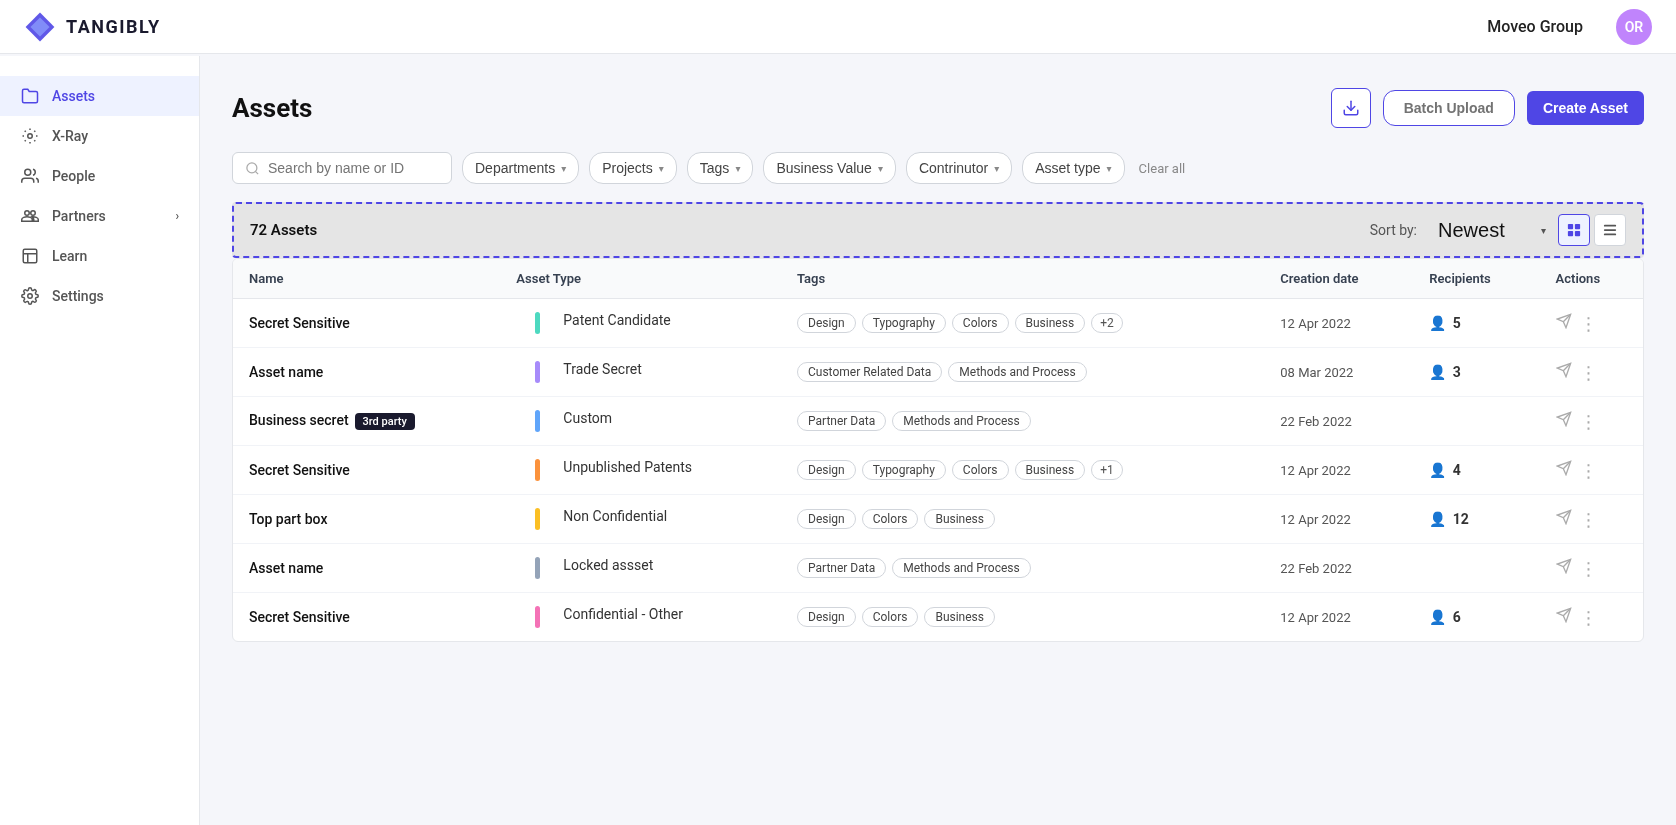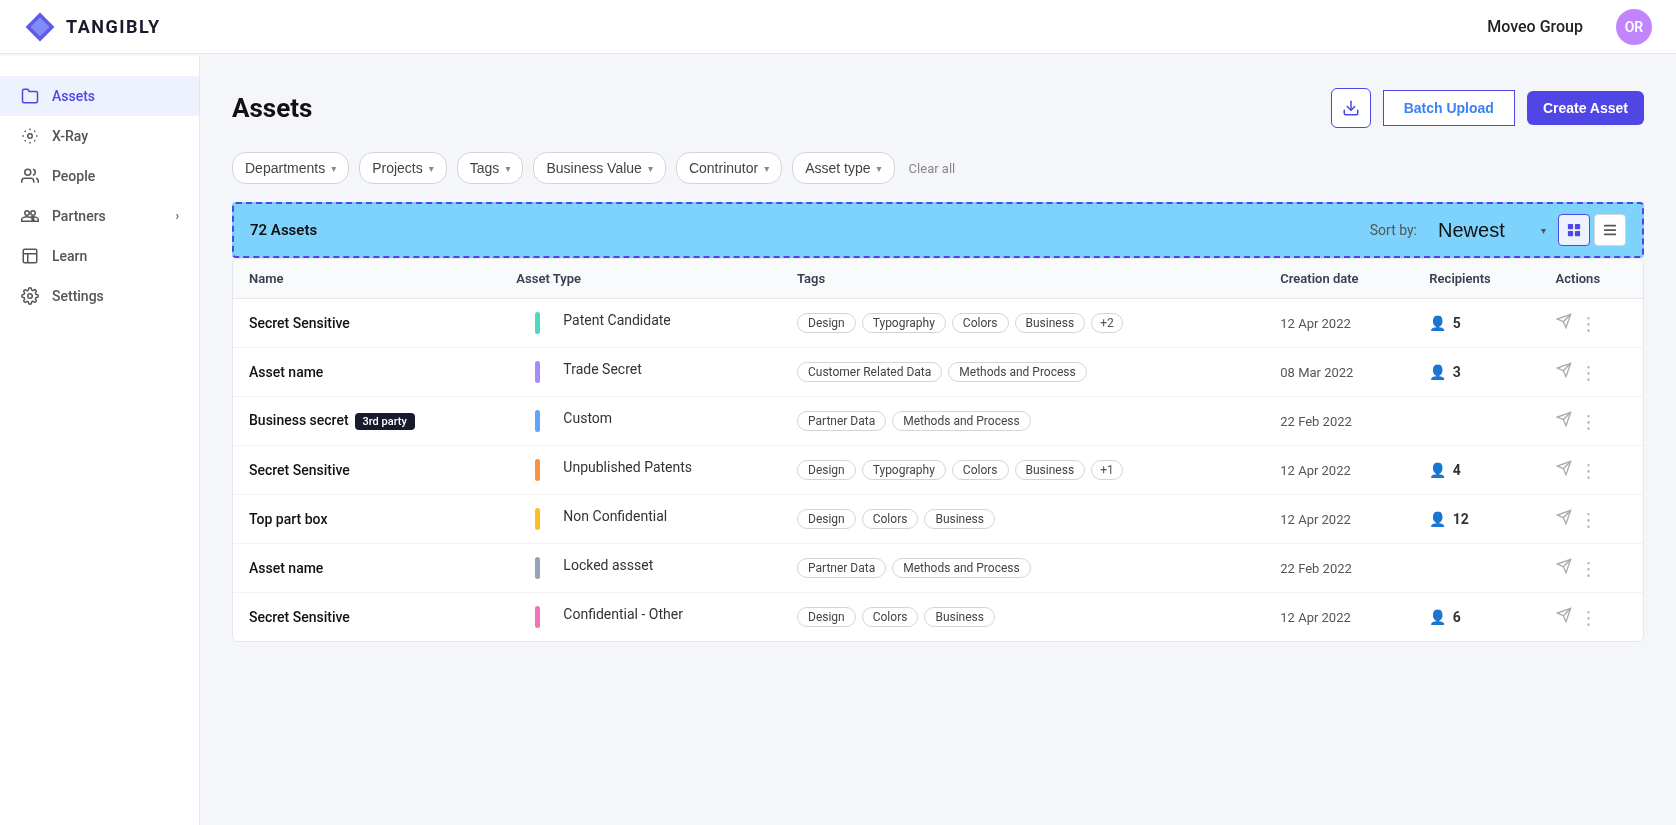--- a/index.html
+++ b/index.html
@@ -36,33 +36,33 @@
     .sidebar-item .chevron { margin-left: auto; font-size: 12px; }
 
     
     .main-content { margin-left: 200px; flex: 1; padding: 32px 32px; }
 
     
     .page-header { display: flex; align-items: center; justify-content: space-between; margin-bottom: 24px; }
     .page-title { font-size: 26px; font-weight: 700; color: #111; }
     .header-actions { display: flex; align-items: center; gap: 12px; }
     .btn-icon { width: 40px; height: 40px; border: 1.5px solid #4f46e5; border-radius: 6px; background: #fff; display: flex; align-items: center; justify-content: center; cursor: pointer; color: #4f46e5; font-size: 16px; }
-    .btn-outline { padding: 9px 20px; border: 1.5px solid #4f46e5; border-radius: 0; background: #fff; color: #3b82f6; font-weight: 600; cursor: pointer; font-size: 14px; }
+    .btn-outline { padding: 9px 20px; border: 1.5px solid #4f46e5; border-radius: 12px; background: #fff; color: #737373; font-weight: 600; cursor: pointer; font-size: 14px; }
     .btn-primary { padding: 9px 16px; border: none; border-radius: 6px; background: #4f46e5; color: #fff; font-weight: 600; cursor: pointer; font-size: 14px; }
 
     
     .filters-row { display: flex; align-items: center; gap: 10px; margin-bottom: 18px; flex-wrap: wrap; }
     .search-input-wrap { display: flex; align-items: center; gap: 8px; border: 1.5px solid #d1d5db; border-radius: 6px; padding: 7px 12px; background: #fff; min-width: 220px; }
     .search-input-wrap input { border: none; outline: none; font-size: 14px; color: #555; background: transparent; width: 160px; }
     .filter-btn { display: flex; align-items: center; gap: 6px; border: 1.5px solid #d1d5db; border-radius: 14px; padding: 7px 12px; background: #fff; cursor: pointer; font-size: 14px; color: #444; white-space: nowrap; }
     .filter-btn .chev { font-size: 10px; color: #888; }
     .clear-all { color: #888; font-size: 13px; cursor: pointer; margin-left: 4px; }
 
     
-    .assets-toolbar { display: flex; align-items: center; justify-content: space-between; margin-bottom: 0; border: 2px dashed #4f46e5; border-radius: 4px; padding: 10px 16px; background: #7dd3fc; }
+    .assets-toolbar { display: flex; align-items: center; justify-content: space-between; margin-bottom: 0; border: 2px dashed #4f46e5; border-radius: 4px; padding: 10px 16px; background: #e5e5e5; }
     .assets-count { font-size: 15px; font-weight: 600; color: #111; }
     .toolbar-right { display: flex; align-items: center; gap: 12px; }
     .sort-area { display: flex; align-items: center; gap: 21px; font-size: 14px; color: #555; }
     .sort-select { border: none; outline: none; font-size: 20px; color: #111; font-weight: 500; background: transparent; cursor: pointer; appearance: none; padding-right: 16px; }
     .sort-wrap { position: relative; display: flex; align-items: center; }
     .sort-wrap::after { content: '▾'; position: absolute; right: 0; font-size: 10px; color: #555; pointer-events: none; }
     .view-btns { display: flex; align-items: center; gap: 4px; }
     .view-btn { width: 32px; height: 32px; border: 1px solid #d1d5db; border-radius: 4px; display: flex; align-items: center; justify-content: center; cursor: pointer; background: #fff; font-size: 14px; color: #555; }
     .view-btn.active { background: #eef2ff; border-color: #4f46e5; color: #4f46e5; }
 
@@ -193,20 +193,27 @@
             <polyline points="7 10 12 15 17 10"></polyline>
             <line x1="12" y1="15" x2="12" y2="3"></line>
           </svg>
         </button>
         <button class="btn-outline">Batch Upload</button>
         <button class="btn-primary">Create Asset</button>
       </div>
     </div>
 
     <div class="filters-row">
+      <div class="search-input-wrap">
+        <svg width="15" height="15" viewBox="0 0 24 24" fill="none" stroke="#aaa" stroke-width="2">
+          <circle cx="11" cy="11" r="8"></circle>
+            <line x1="21" y1="21" x2="16.65" y2="16.65"></line>
+        </svg>
+        <input type="text" placeholder="Search by name or ID" style="">
+      </div>
       <button class="filter-btn">
         <span>Departments</span>
         <span class="chev">▾</span>
       </button>
       <button class="filter-btn">
         <span>Projects</span>
         <span class="chev">▾</span>
       </button>
       <button class="filter-btn">
         <span>Tags</span>

